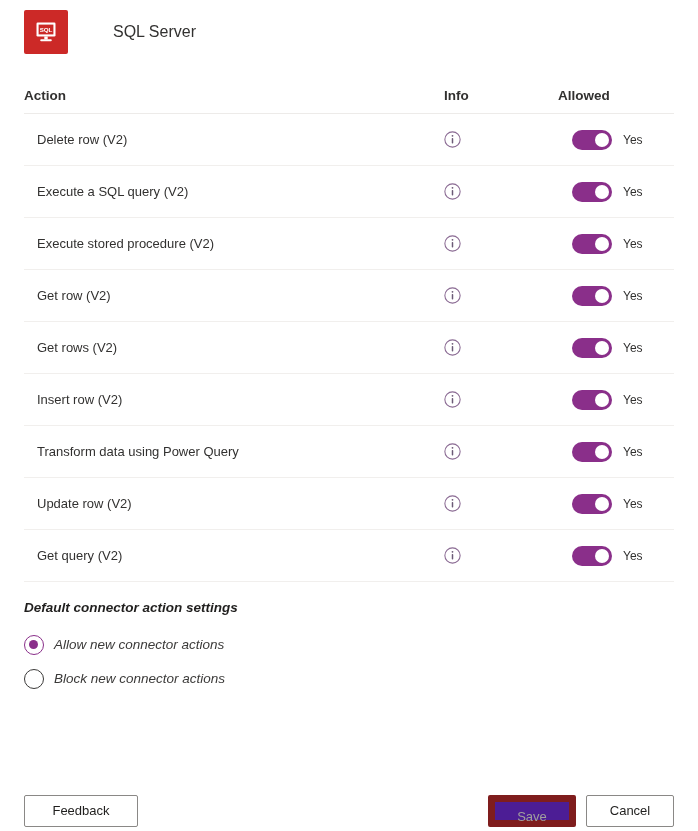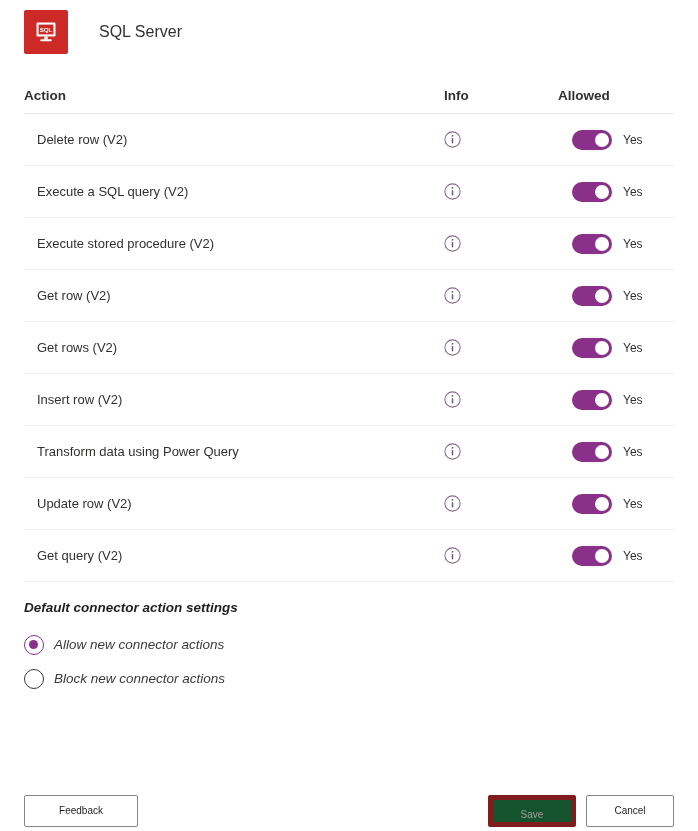--- a/index.html
+++ b/index.html
@@ -66,21 +66,21 @@
     height: 44px;
     background: #cc2927;
     border-radius: 2px;
     display: flex;
     align-items: center;
     justify-content: center;
     flex: 0 0 auto;
   }
   .connector-icon svg { display: block; }
   .connector-name {
-    margin-left: 31px;
+    margin-left: 45px;
     font-size: 16px;
     font-weight: 400;
     color: #323130;
     line-height: 22px;
   }
 
   
   .actions-table {
     width: 650px;
   }
@@ -219,35 +219,35 @@
     margin-left: auto;
     display: flex;
     align-items: center;
     gap: 10px;
   }
   .btn {
     height: 32px;
     min-width: 80px;
     padding: 0 16px;
     font-family: "Liberation Sans", sans-serif;
-    font-size: 10px;
+    font-size: 13px;
     line-height: 30px;
     background: #ffffff;
     border: 1px solid #8a8886;
     color: #201f1e;
     border-radius: 2px;
     cursor: pointer;
     box-sizing: border-box;
     text-align: center;
   }
   .btn-feedback { min-width: 114px; }
   .btn-cancel   { min-width: 88px; }
   .btn-disabled {
-    background: #14532d;
-    border: 5px solid #7f1d1d;
+    background: #4c1d95;
+    border: 7px solid #7f1d1d;
     color: #a19f9d;
     cursor: default;
     min-width: 88px;
   }
 </style>
 </head>
 <body>
 
 <div class="panel">
 

